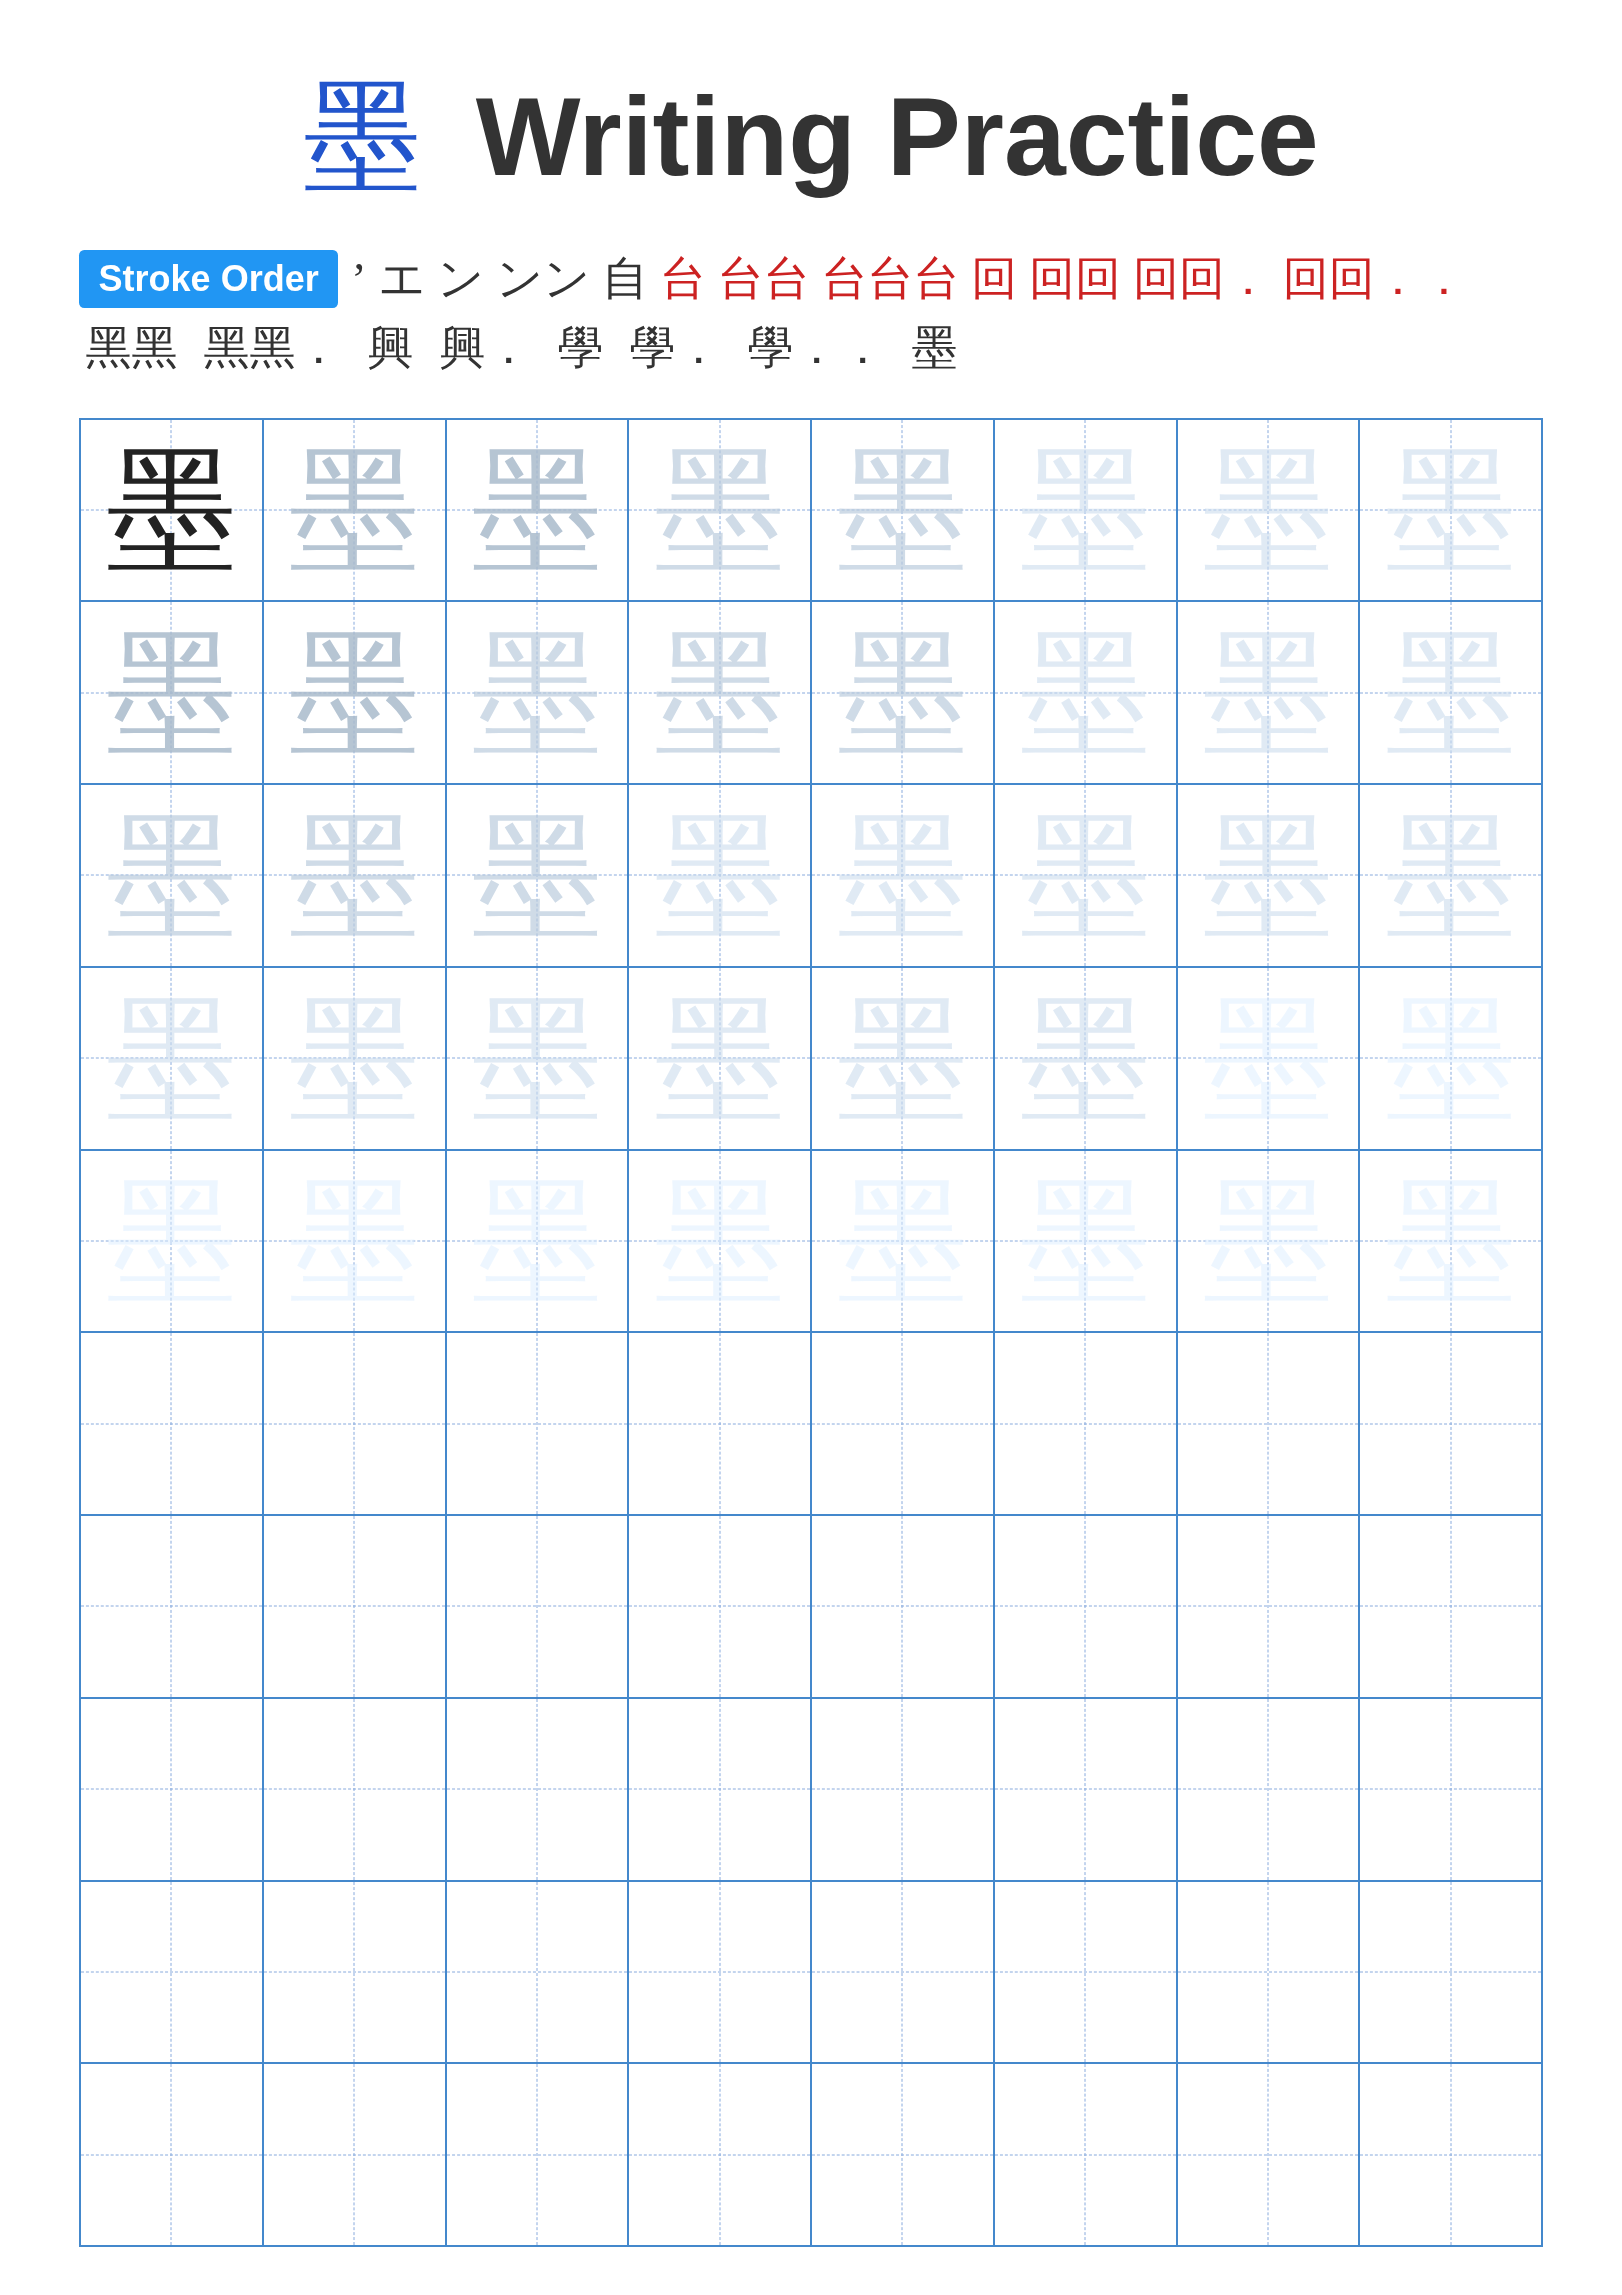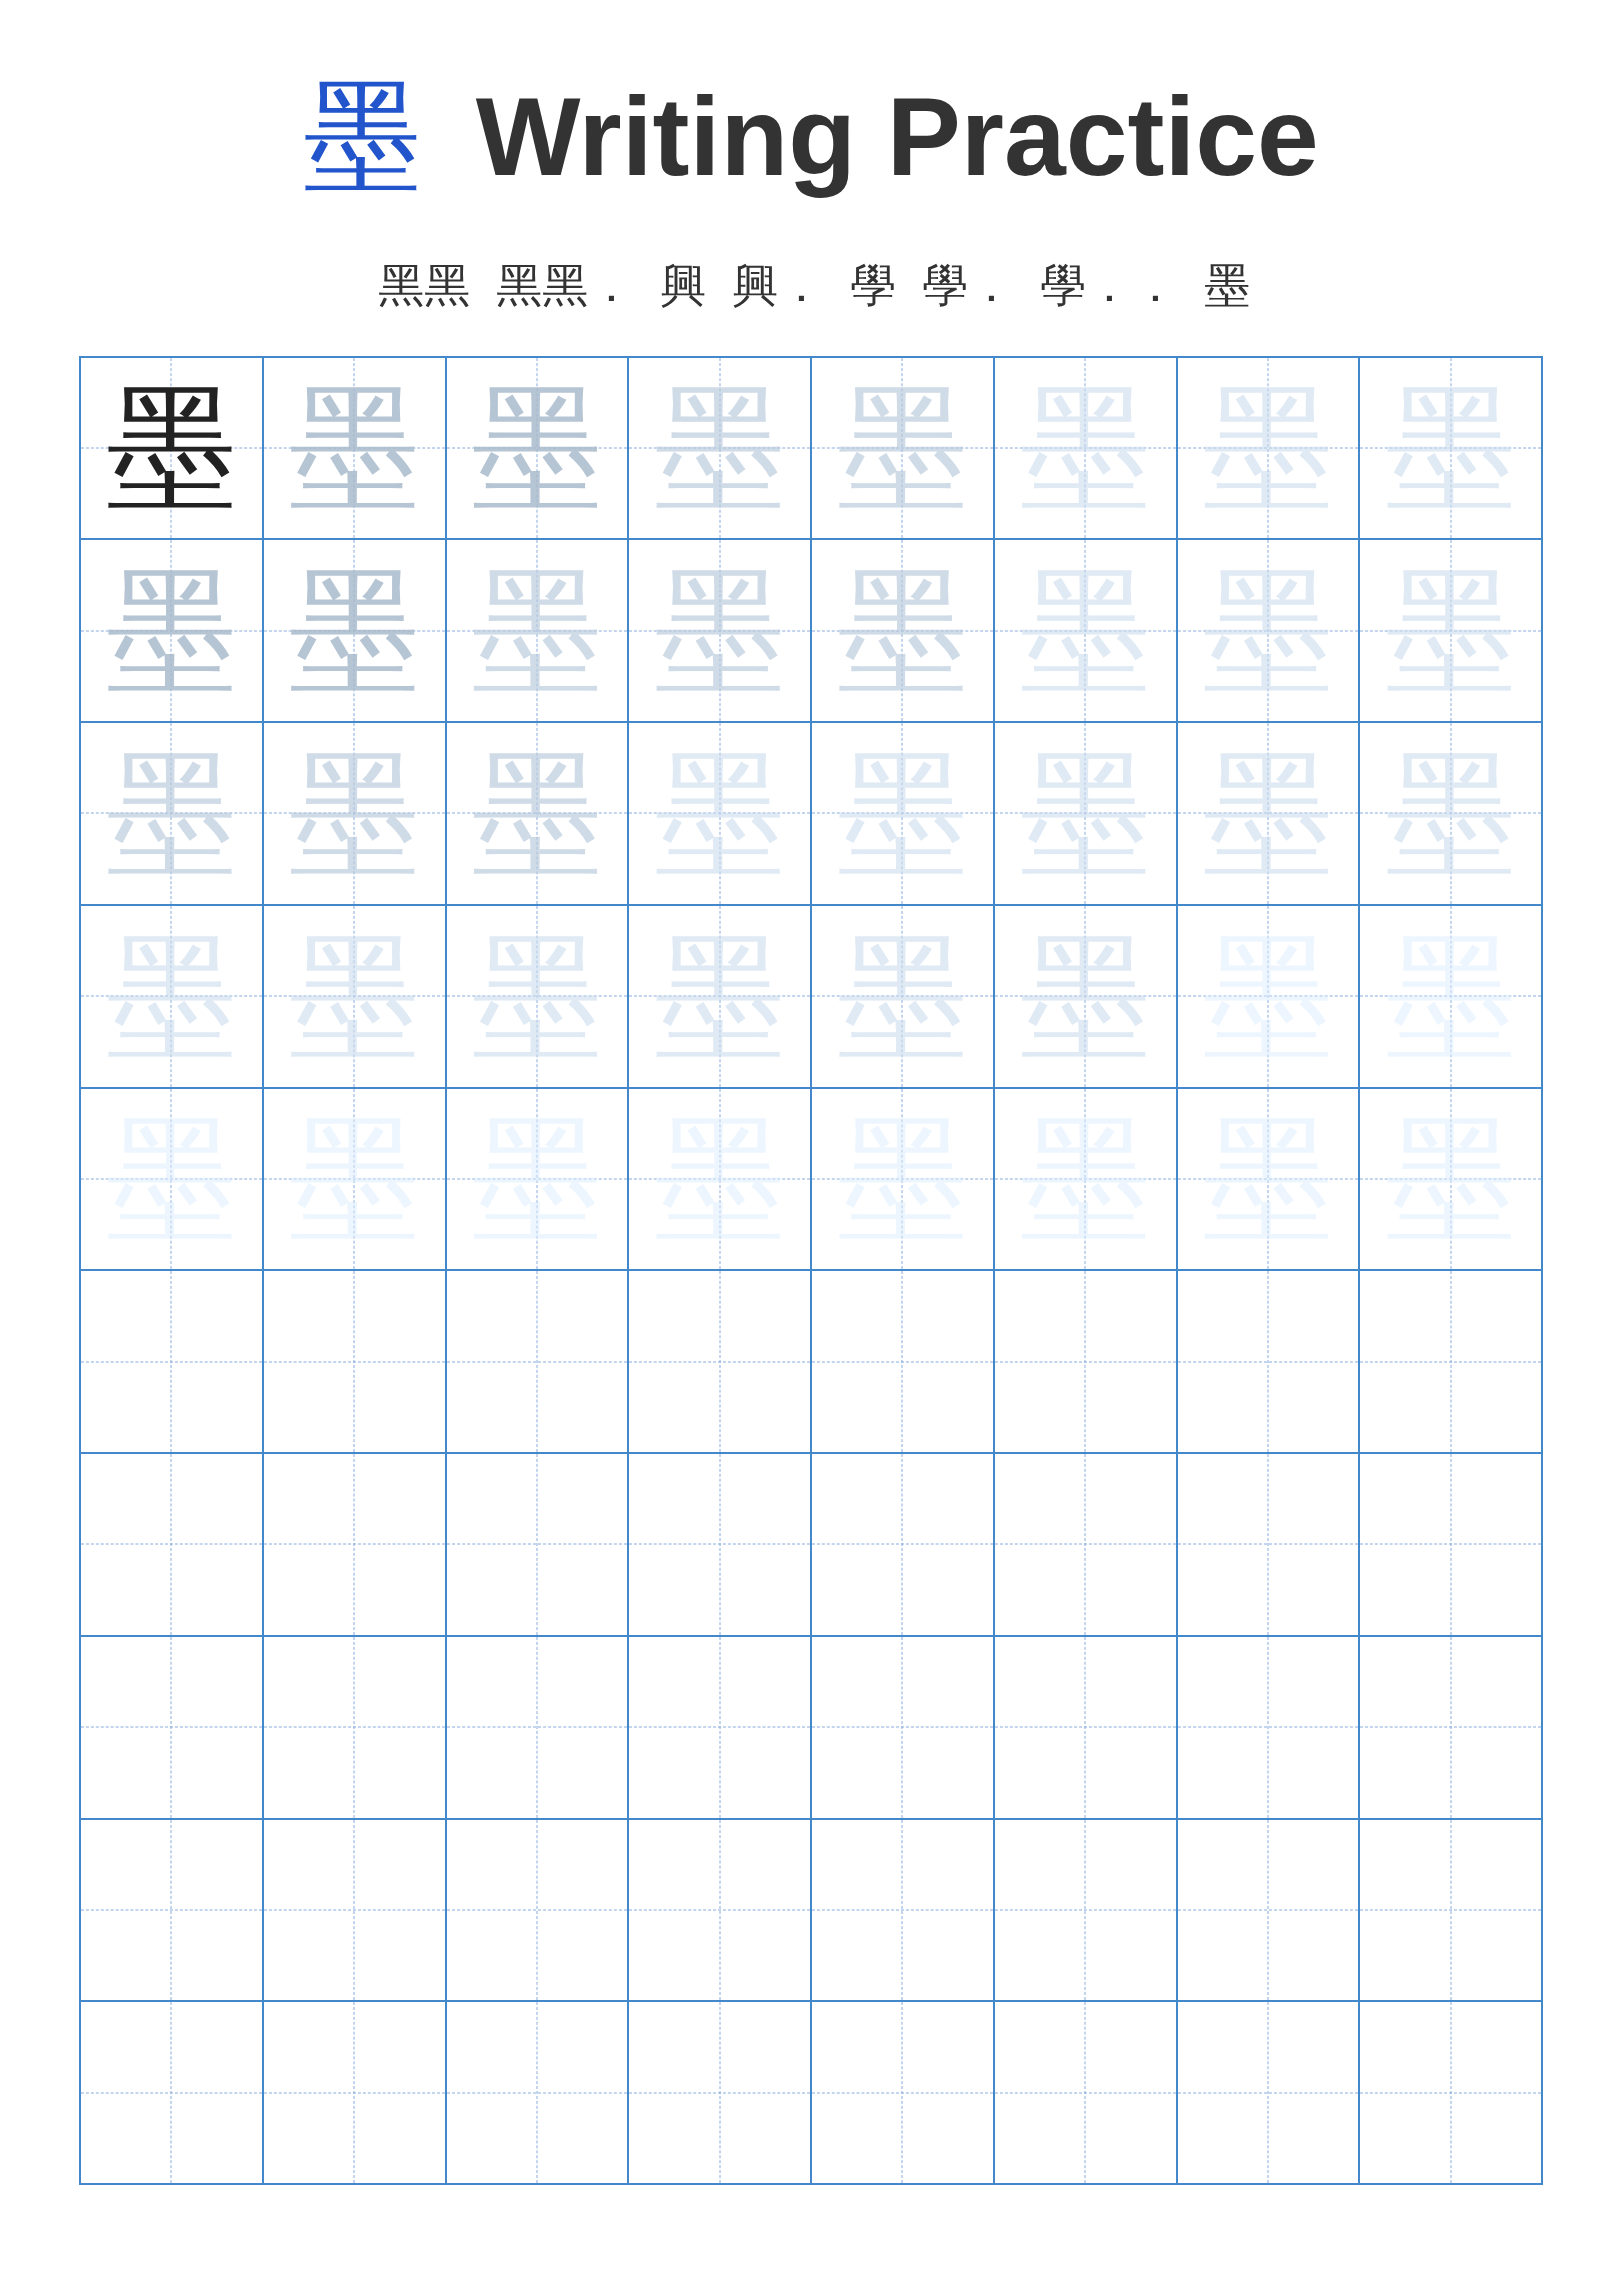--- a/index.html
+++ b/index.html
@@ -88,21 +88,20 @@
       font-family: serif;
     }
 
     .stroke-row-2 {
       display: flex;
       gap: 26px;
       align-items: center;
       padding-left: 6.5px;
       flex-wrap: wrap;
       margin-top: 6.5px;
-      justify-content: center;
     }
 
     .grid-row {
       display: flex;
       width: 100%;
     }
 
     .grid-cell {
       width: calc(100% / 8);
       aspect-ratio: 1 / 1;
@@ -188,20 +187,37 @@
 <body>
 
 <div class="page">
 
   <div class="title-area">
     <span class="title-char">墨</span>
     <span class="title-text">Writing Practice</span>
   </div>
 
   <div class="stroke-order-section">
+    <div class="stroke-order-row">
+      <span class="stroke-order-badge">Stroke Order</span>
+      <div class="stroke-chars">
+        <span class="stroke-char">’</span>
+        <span class="stroke-char">エ</span>
+        <span class="stroke-char">ン</span>
+        <span class="stroke-char">ンン</span>
+        <span class="stroke-char">自</span>
+        <span class="stroke-char-red">台</span>
+        <span class="stroke-char-red">台台</span>
+        <span class="stroke-char-red">台台台</span>
+        <span class="stroke-char-red">回</span>
+        <span class="stroke-char-red">回回</span>
+        <span class="stroke-char-red">回回．</span>
+        <span class="stroke-char-red">回回．．</span>
+      </div>
+    </div>
     <div class="stroke-row-2">
       <span class="stroke-char">黑黑</span>
       <span class="stroke-char">黑黑．</span>
       <span class="stroke-char">興</span>
       <span class="stroke-char">興．</span>
       <span class="stroke-char">學</span>
       <span class="stroke-char">學．</span>
       <span class="stroke-char">學．．</span>
       <span class="stroke-char">墨</span>
     </div>

